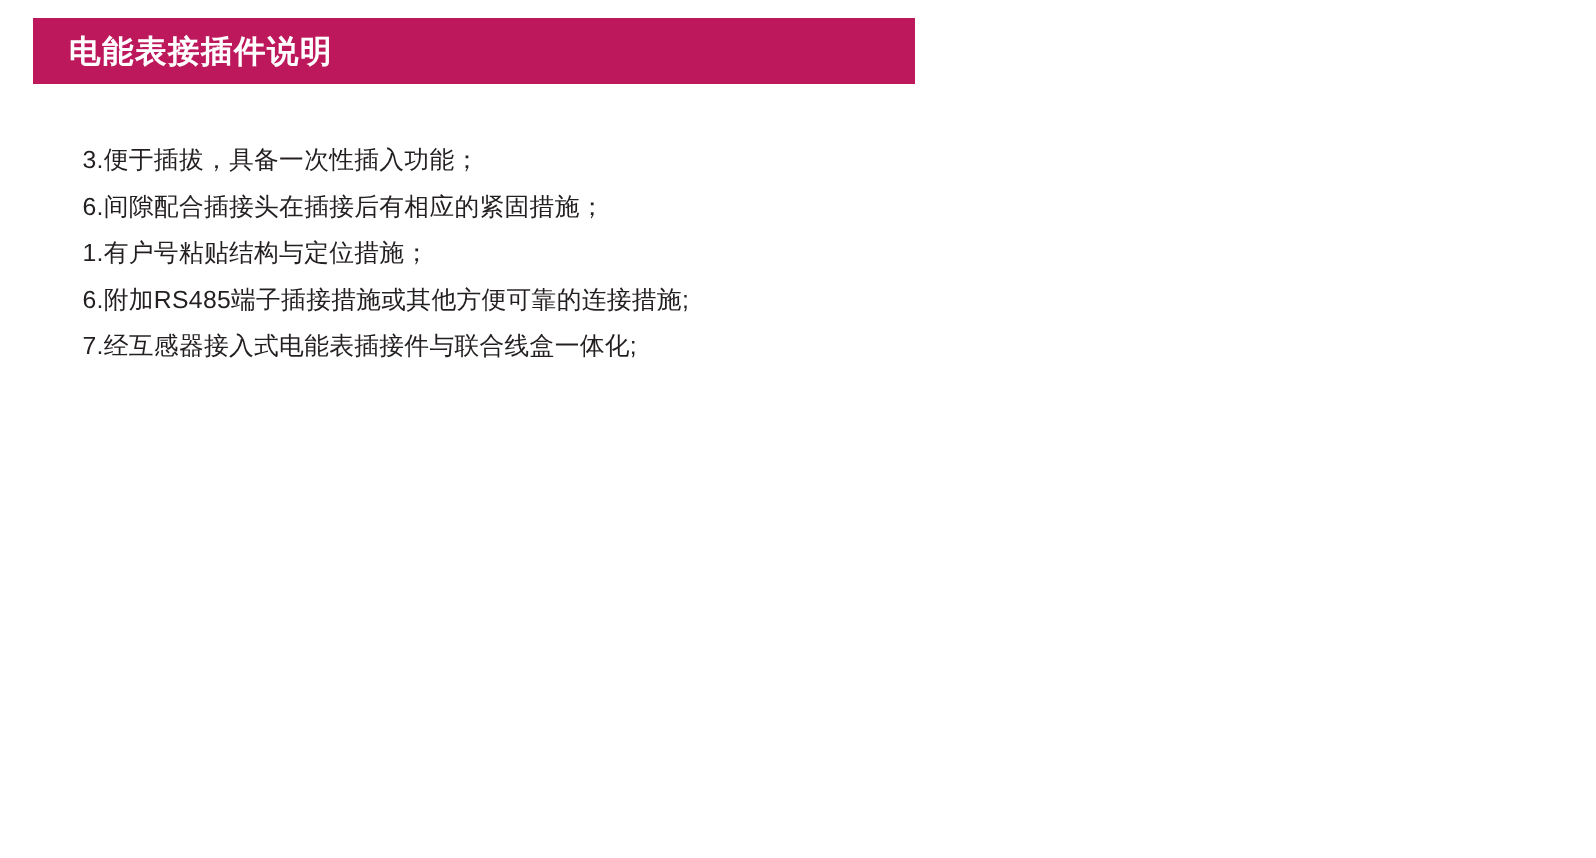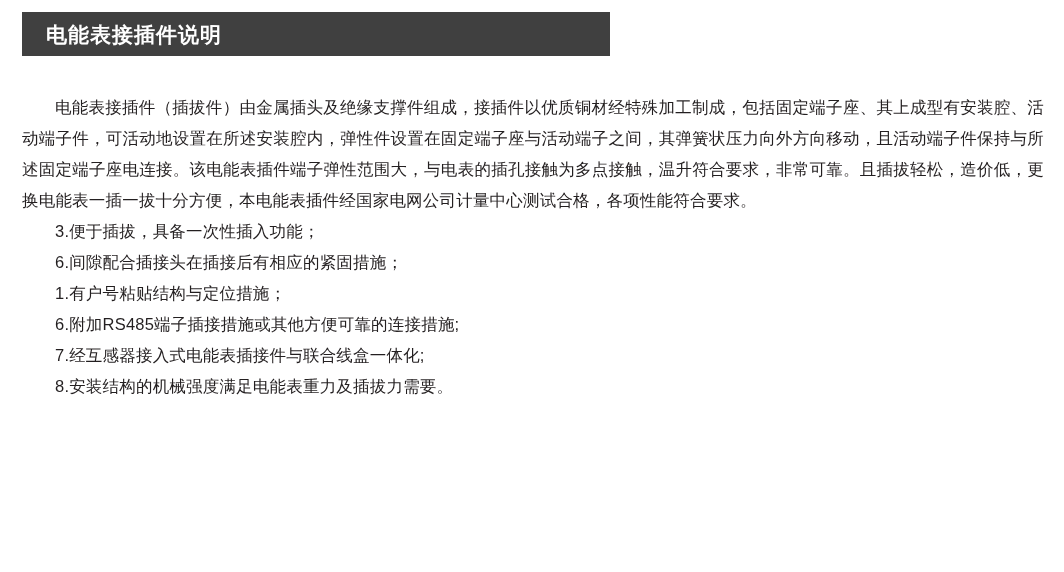--- a/index.html
+++ b/index.html
@@ -19,21 +19,21 @@
     width: 1064px;
     height: 572px;
     box-sizing: border-box;
   }
   .title-bar {
     position: absolute;
     left: 22px;
     top: 12px;
     width: 588px;
     height: 44px;
-    background: #404040;
+    background: #be185d;
     display: flex;
     align-items: center;
   }
   .title-bar .title-text {
     color: #ffffff;
     font-size: 21px;
     font-weight: bold;
     letter-spacing: 1px;
     margin-left: 24px;
     line-height: 1;
@@ -68,22 +68,20 @@
 </head>
 <body>
 
 <div class="page">
 
   <div class="title-bar">
     <span class="title-text">电能表接插件说明</span>
   </div>
 
   <div class="body-text">
-    <p class="para indent">电能表接插件（插拔件）由金属插头及绝缘支撑件组成，接插件以优质铜材经特殊加工制成，包括固定端子座、其上成型有安装腔、活动端子件，可活动地设置在所述安装腔内，弹性件设置在固定端子座与活动端子之间，其弹簧状压力向外方向移动，且活动端子件保持与所述固定端子座电连接。该电能表插件端子弹性范围大，与电表的插孔接触为多点接触，温升符合要求，非常可靠。且插拔轻松，造价低，更换电能表一插一拔十分方便，本电能表插件经国家电网公司计量中心测试合格，各项性能符合要求。</p>
     <p class="list-item">3.便于插拔，具备一次性插入功能；</p>
     <p class="list-item">6.间隙配合插接头在插接后有相应的紧固措施；</p>
     <p class="list-item">1.有户号粘贴结构与定位措施；</p>
     <p class="list-item">6.附加RS485端子插接措施或其他方便可靠的连接措施;</p>
     <p class="list-item">7.经互感器接入式电能表插接件与联合线盒一体化;</p>
-    <p class="list-item">8.安装结构的机械强度满足电能表重力及插拔力需要。</p>
   </div>
 
 </div>
 
 </body></html>

